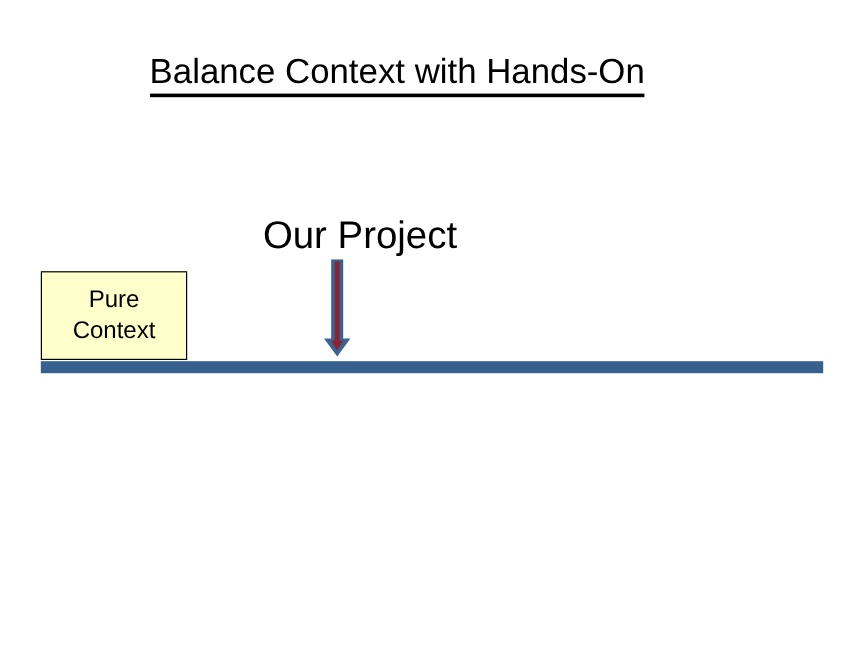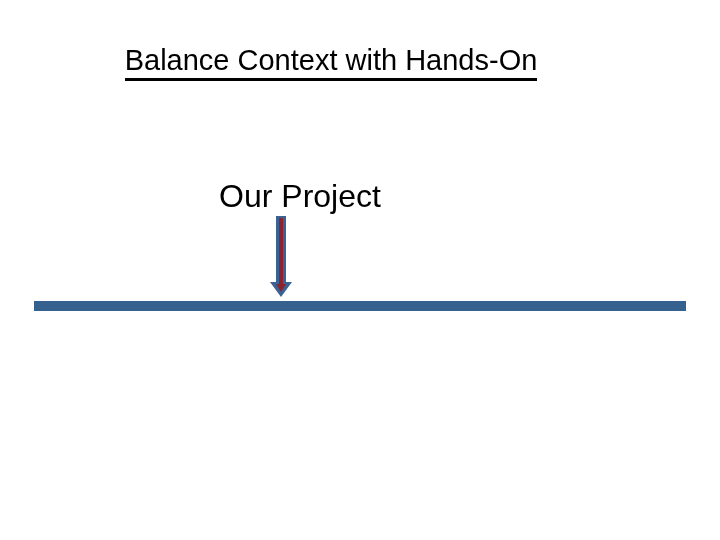--- a/index.html
+++ b/index.html
@@ -114,20 +114,24 @@
 <body>
 
 <div id="slide">
 
   <div class="slide-title">
     <span class="title-text">Balance Context with Hands-On</span>
   </div>
 
   <div class="center-caption">Our Project</div>
 
+  <div class="label-box" id="box-left">
+    <span class="line">Pure</span>
+    <span class="line">Context</span>
+  </div>
 
 
   <div id="down-arrow">
     <svg width="30" height="90" viewBox="0 0 30 90" xmlns="http://www.w3.org/2000/svg">
 
       <polygon points="10,0 20,0 20,66 26,66 15,81 4,66 10,66" fill="#3a6293"></polygon>
 
       <polygon points="13,2 17,2 17,68 20,68 15,76 10,68 13,68" fill="#8b2331"></polygon>
     </svg>
   </div>

